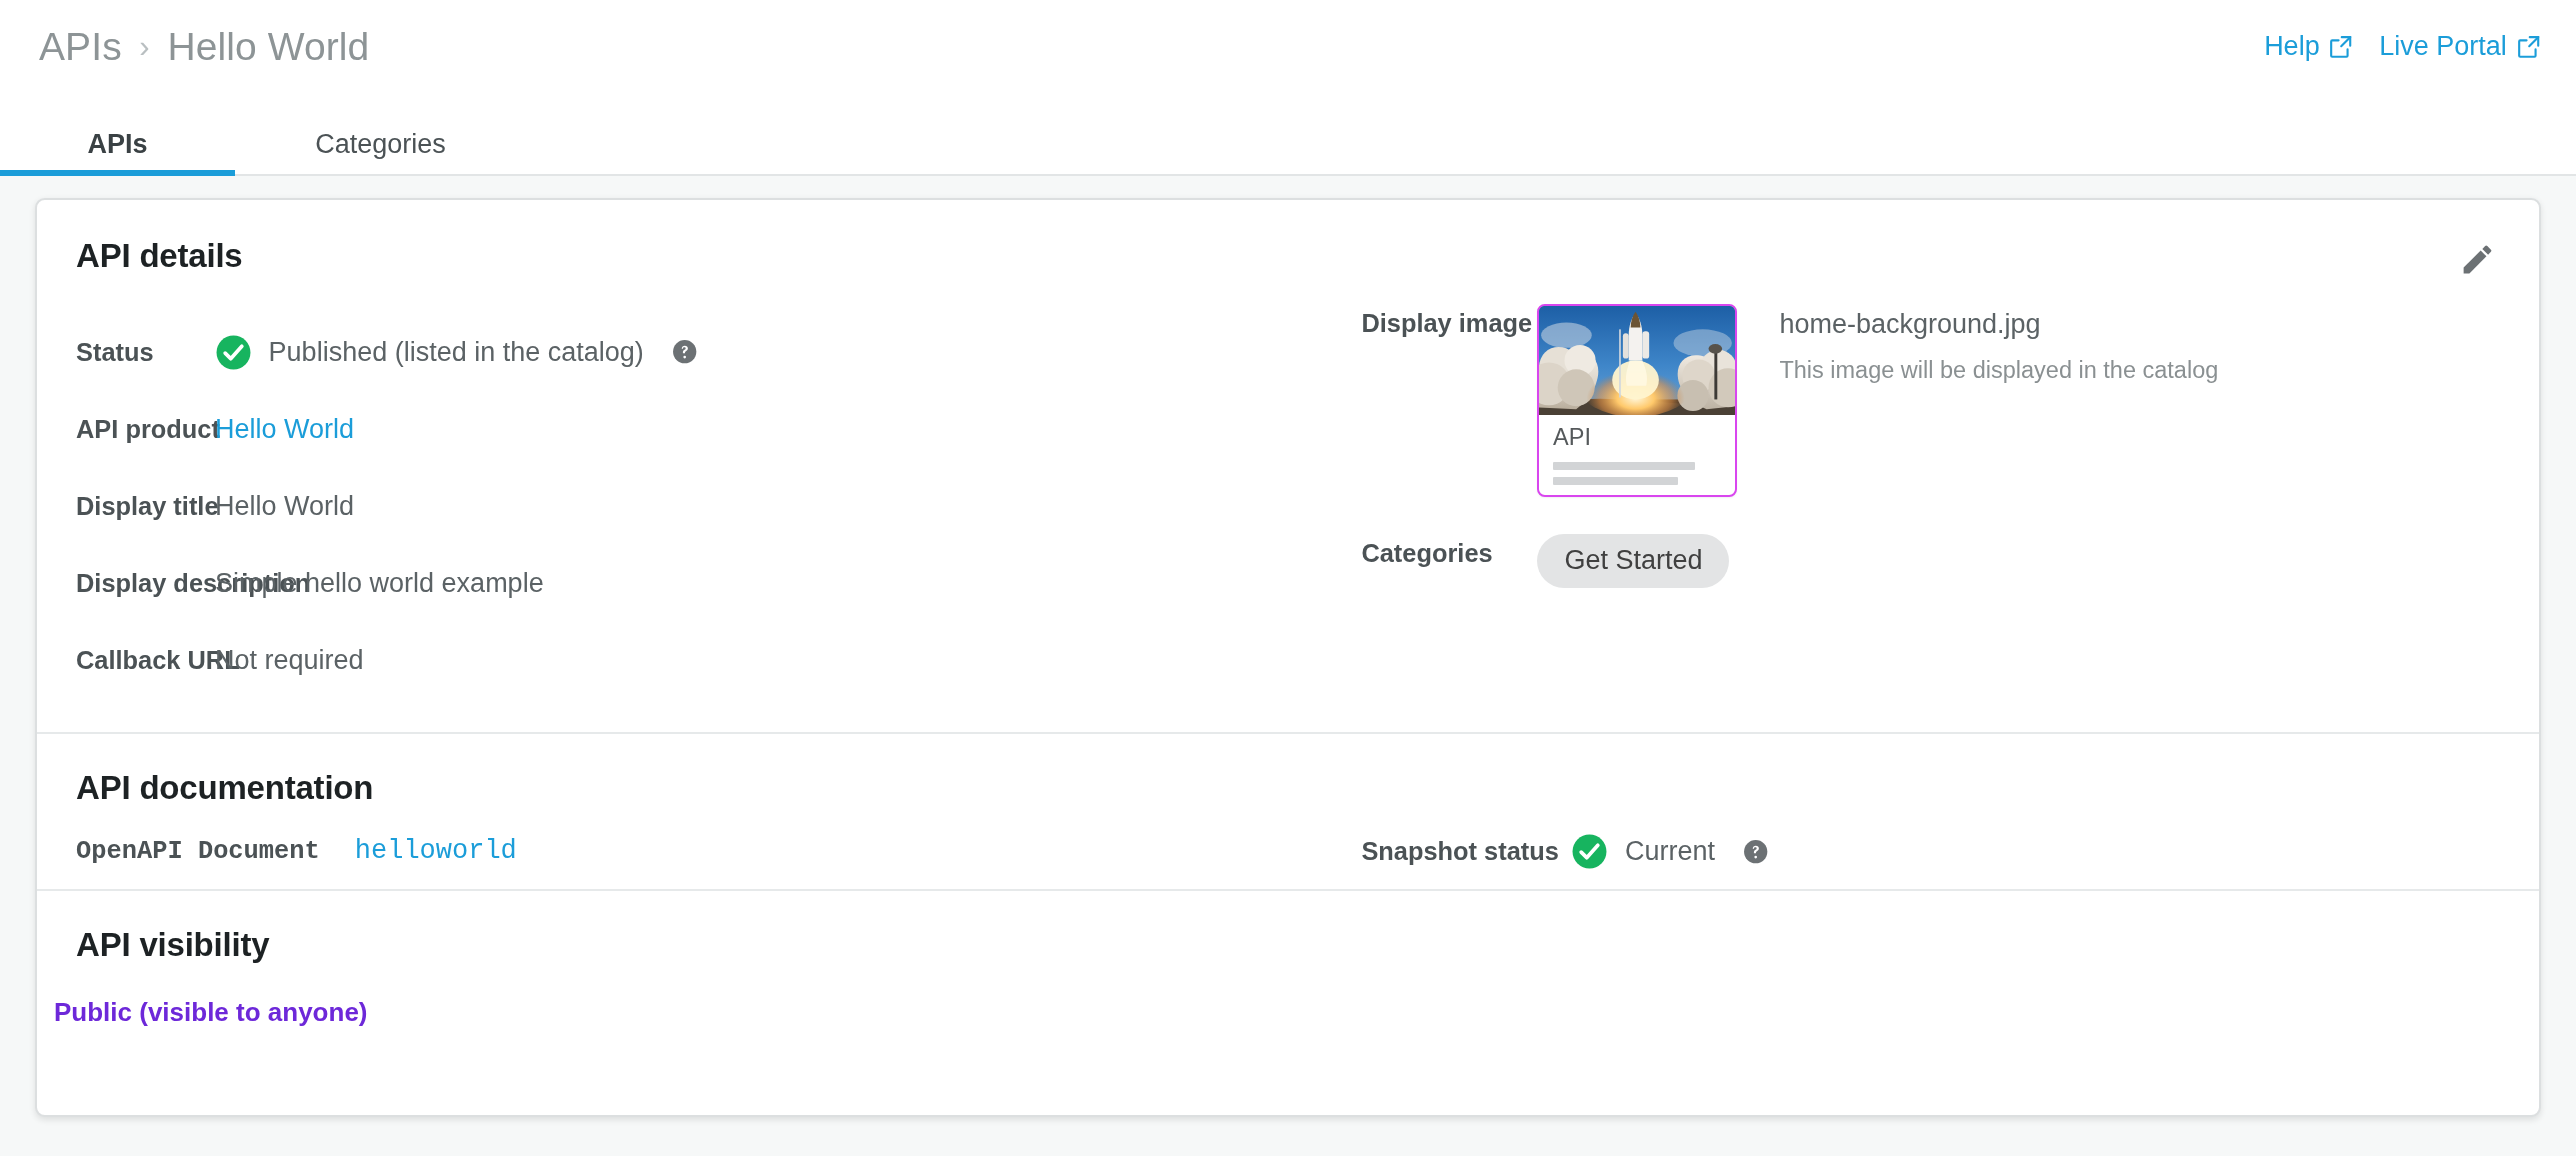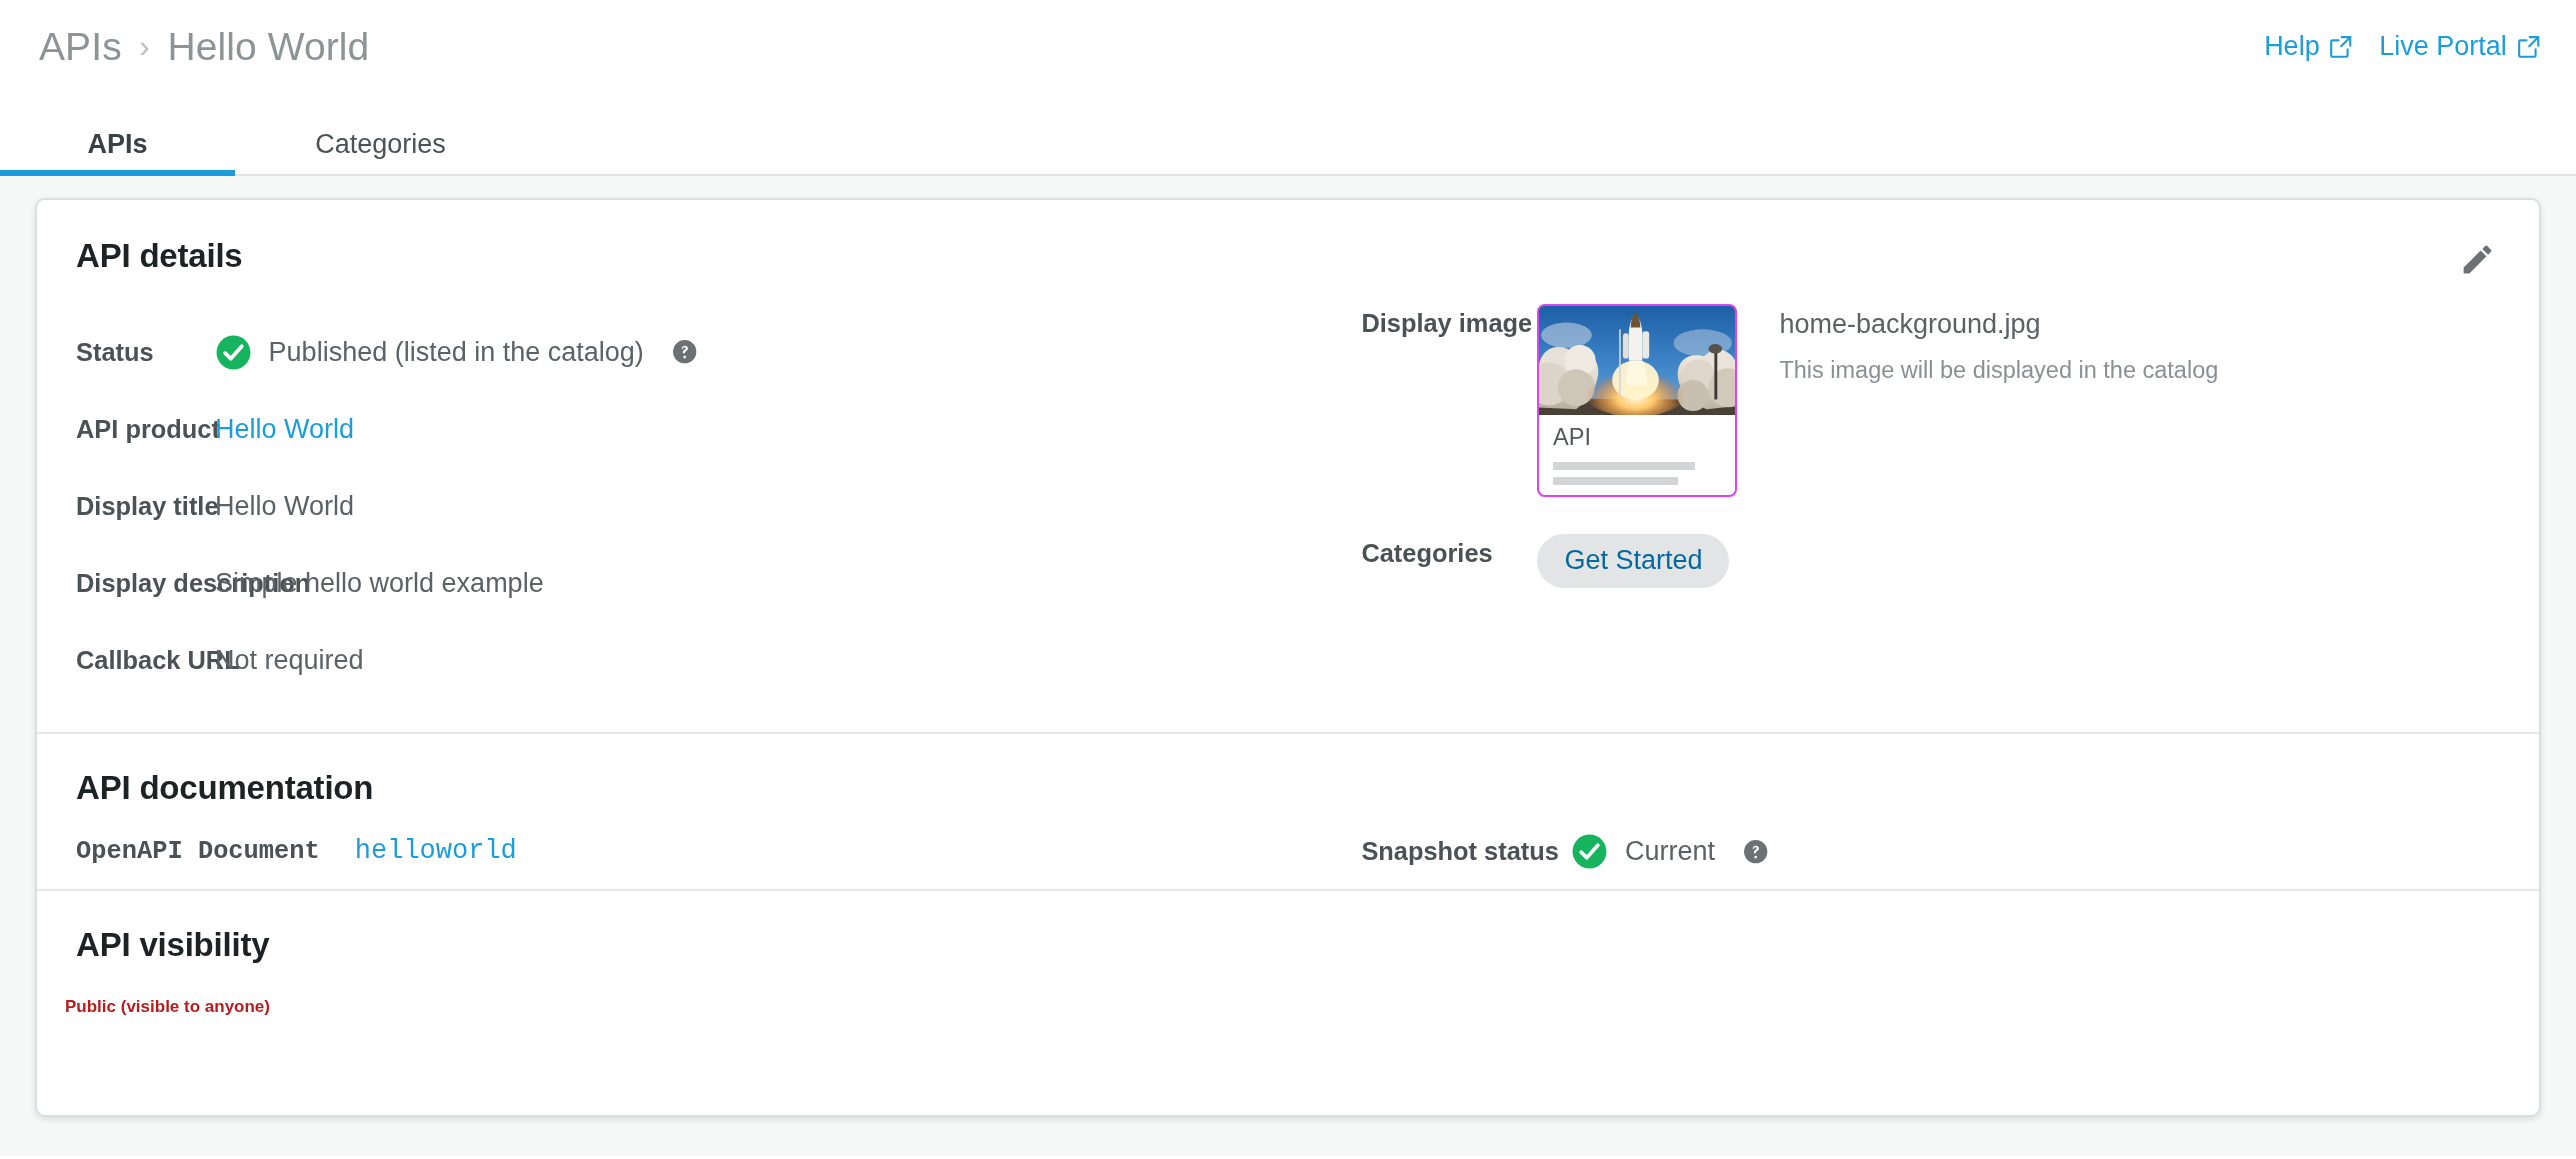--- a/index.html
+++ b/index.html
@@ -217,21 +217,21 @@
 
   .chip {
     display: inline-flex;
     align-items: center;
     justify-content: center;
     height: 54px;
     padding: 0 27px;
     background: #e3e4e5;
     border-radius: 27px;
     font-size: 27px;
-    color: #0369a1;
+    color: #404040;
     cursor: pointer;
   }
 
   .edit-btn {
     position: absolute;
     top: 37px;
     right: 39px;
     width: 45px;
     height: 45px;
     display: flex;
@@ -254,24 +254,24 @@
     white-space: nowrap;
   }
   .doc-val { font-size: 27px; color: #1b9dd9; cursor: pointer; margin-left: 35px; line-height: 39px; }
   .doc-right { flex: 1; padding-left: 24.4px; display: flex; align-items: center; }
   .doc-right .rlbl { width: 210px; flex: 0 0 210px; }
 
   
   .sec-vis { padding: 35px 0 68px 0; }
   .sec-vis .section-title { padding-left: 39px; margin-bottom: 33px; }
   .vis-text {
-    padding-left: 28px;
-    font-size: 17px;
+    padding-left: 17px;
+    font-size: 26px;
     font-weight: 700;
-    color: #b91c1c;
+    color: #6d28d9;
   }
 </style>
 </head>
 <body>
 
 <div class="page">
 
   <div class="topbar">
     <div class="breadcrumb">
       <span class="crumb-link">APIs</span>

